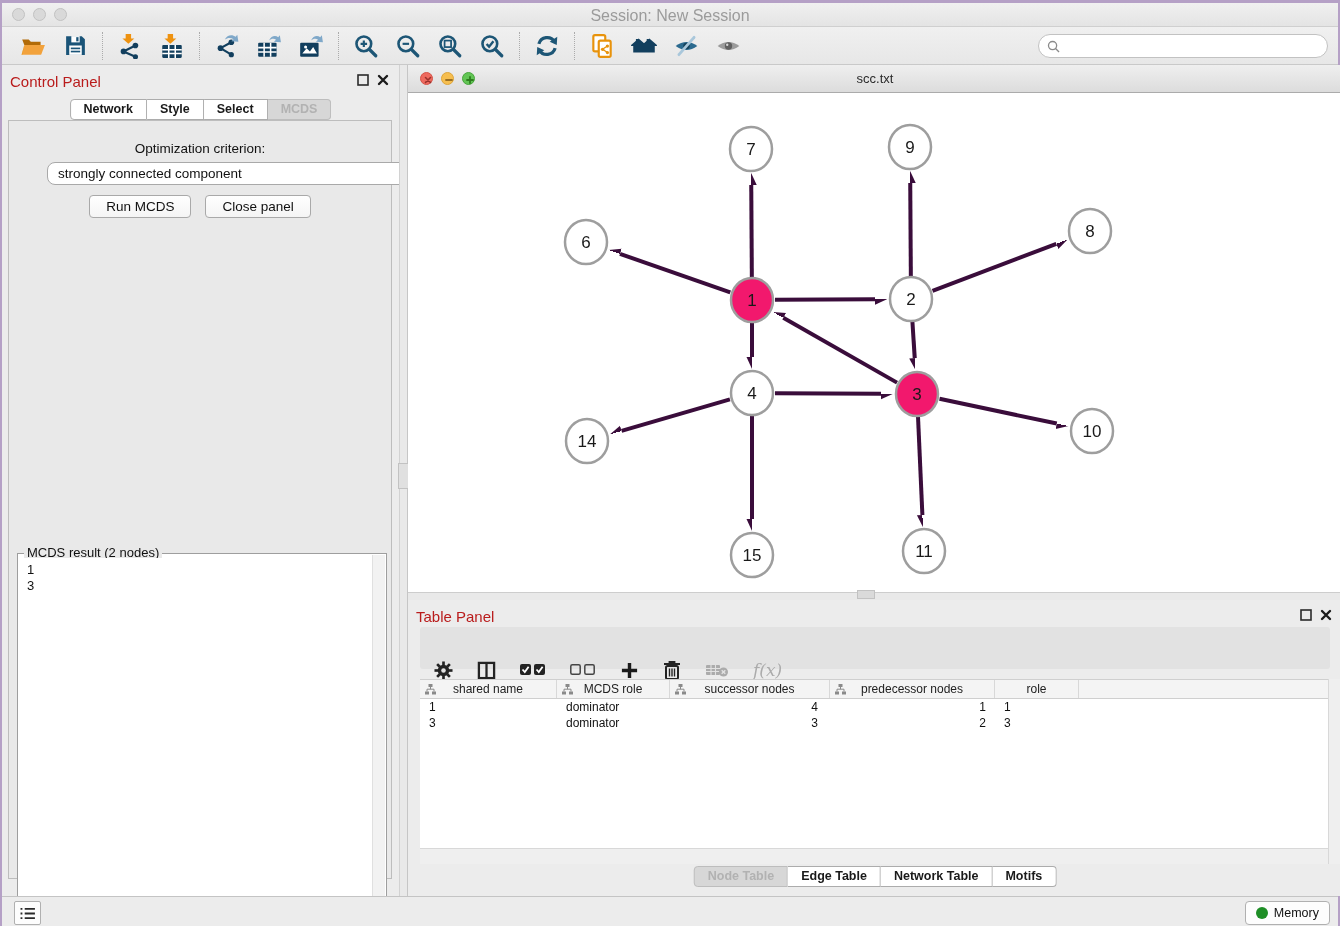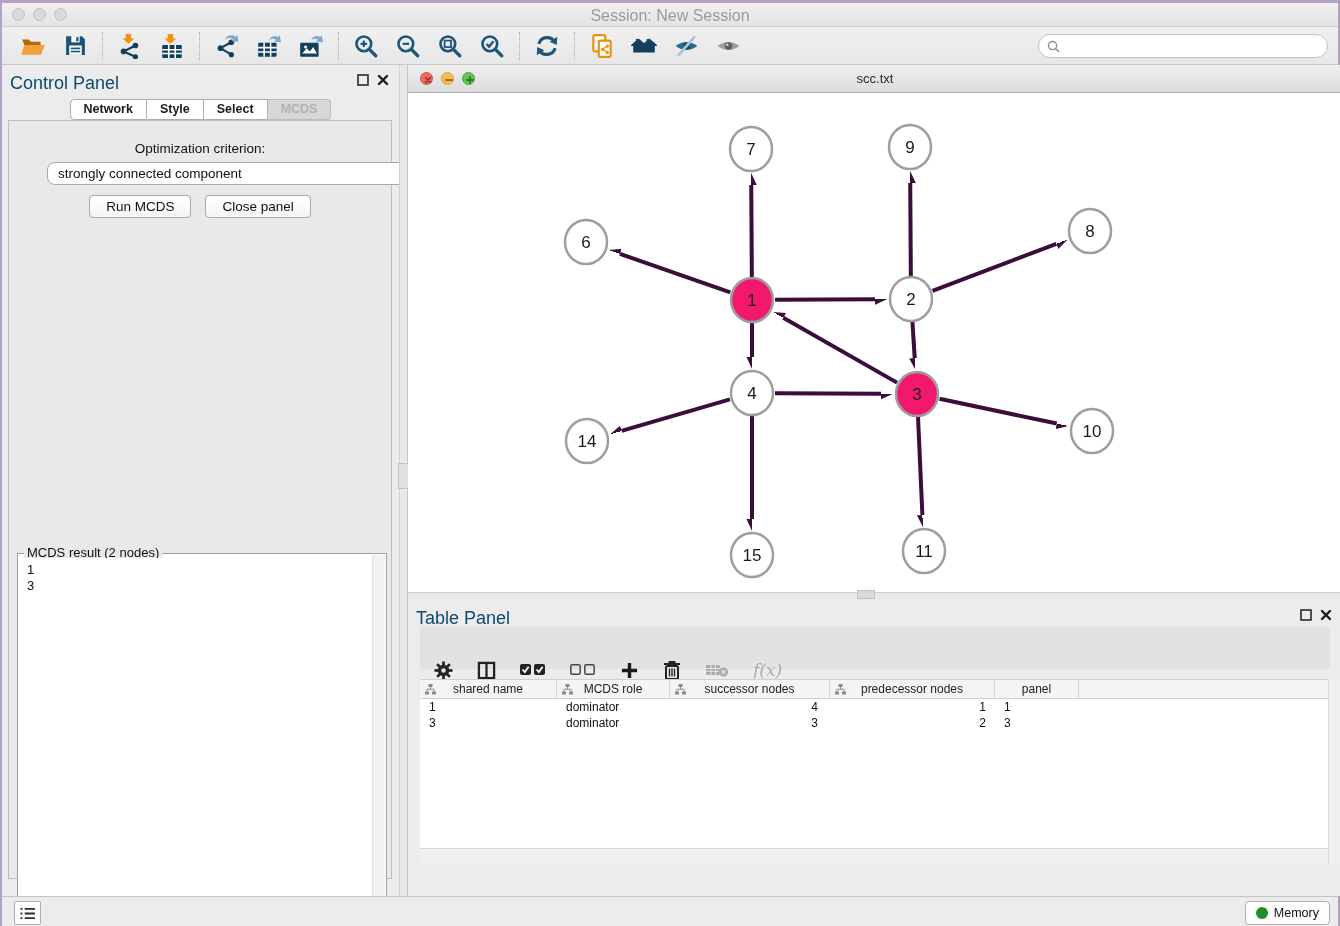--- a/index.html
+++ b/index.html
@@ -21,21 +21,21 @@
   
   .toolbar { position:absolute; left:0; top:24px; width:100%; height:38px; background:linear-gradient(#F0F0F0,#E7E7E7); border-bottom:1px solid #C9C9C9; display:flex; align-items:center; padding-left:10px; }
   .tbtn { width:30px; height:30px; display:flex; align-items:center; justify-content:center; margin:0 6px; cursor:default; }
   .tsep { width:1px; height:28px; margin:0 6px; border-left:1px dotted #ABABAB; }
   .searchbox { position:absolute; right:10px; top:7px; width:290px; height:24px; background:#fff; border:1px solid #C2C2C2; border-radius:12px; display:flex; align-items:center; padding-left:8px; }
   .searchbox input { border:none; outline:none; flex:1; font-size:12px; background:transparent; margin-left:6px; font-family:"Liberation Sans",sans-serif; }
 
   
   .control-panel { position:absolute; left:0; top:62px; width:397px; height:831px; background:#ECECEC; }
   .panel-head { position:absolute; left:0; top:0; width:100%; height:30px; }
-  .panel-head .ptitle { position:absolute; left:8px; top:8px; font-size:18px; color:#0c4a6e; }
+  .panel-head .ptitle { position:absolute; left:8px; top:8px; font-size:15px; color:#b91c1c; }
   .winbtns { position:absolute; right:10px; top:9px; display:flex; gap:8px; }
   .tabbar { display:flex; }
   .tab { background:#fff; border:1px solid #ACACAC; border-left:none; padding:0 13px; font-size:12.5px; font-weight:bold; color:#1A1A1A; height:21px; line-height:19px; white-space:nowrap; }
   .tab:first-child { border-left:1px solid #ACACAC; border-radius:4px 0 0 4px; }
   .tab:last-child { border-radius:0 4px 4px 0; }
   .tab.active { background:#D7D7D7; color:#B2B2B2; border-color:#BDBDBD; }
   #cp-tabs { position:absolute; left:50%; transform:translateX(-50%); top:34px; z-index:2;text-align:right; }
   .cp-body { position:absolute; left:6px; top:55px; width:384px; height:759px; background:#E9E9E9; border:1px solid #BDBDBD; }
   .opt-label { position:absolute; left:0; width:100%; top:20px; text-align:center; font-size:13.5px; color:#111; }
   .cp-select { position:absolute; left:38px; top:41px; width:371px; height:23px; background:#fff; border:1px solid #A9A9A9; border-radius:8px; font-size:13.5px; color:#111; line-height:21px; padding-left:10px; }
@@ -500,21 +500,21 @@
           <div class="th c3">
             <span class="sort-ico"><svg width="11" height="11" viewBox="0 0 11 11">
                 <rect x="3.5" y="0" width="4" height="3" fill="#8A8A8A"></rect>
                 <rect x="0" y="7.5" width="4" height="3" fill="#8A8A8A"></rect>
                 <rect x="7" y="7.5" width="4" height="3" fill="#8A8A8A"></rect>
                 <path d="M5.5 3v2.2M2 7.5V5.2h7v2.3" stroke="#8A8A8A" fill="none"></path>
               </svg></span>
             <span>predecessor nodes</span>
           </div>
           <div class="th c4">
-            <span>panel</span>
+            <span>role</span>
           </div>
         </div>
       <div id="table-rows">
           <div class="trow">
             <div class="td c0">1</div>
             <div class="td c1">dominator</div>
             <div class="td c2">4</div>
             <div class="td c3">1</div>
             <div class="td c4">1</div>
           </div>
@@ -522,20 +522,26 @@
             <div class="td c0">3</div>
             <div class="td c1">dominator</div>
             <div class="td c2">3</div>
             <div class="td c3">2</div>
             <div class="td c4">3</div>
           </div>
         </div>
     </div>
     <div class="tp-hscroll"></div>
     <div class="tp-vscroll"></div>
+    <div class="tabbar" id="tp-tabs">
+        <div class="tab active">Node Table</div>
+        <div class="tab">Edge Table</div>
+        <div class="tab">Network Table</div>
+        <div class="tab">Motifs</div>
+      </div>
   </div>
 
   <div class="statusbar">
     <div class="sq-btn">
       <svg width="15" height="13" viewBox="0 0 16 14">
           <g stroke="#2B2B2B" stroke-width="2">
             <path d="M0.5 2h2M5 2h11M0.5 7h2M5 7h11M0.5 12h2M5 12h11"></path>
           </g>
         </svg>
     </div>

